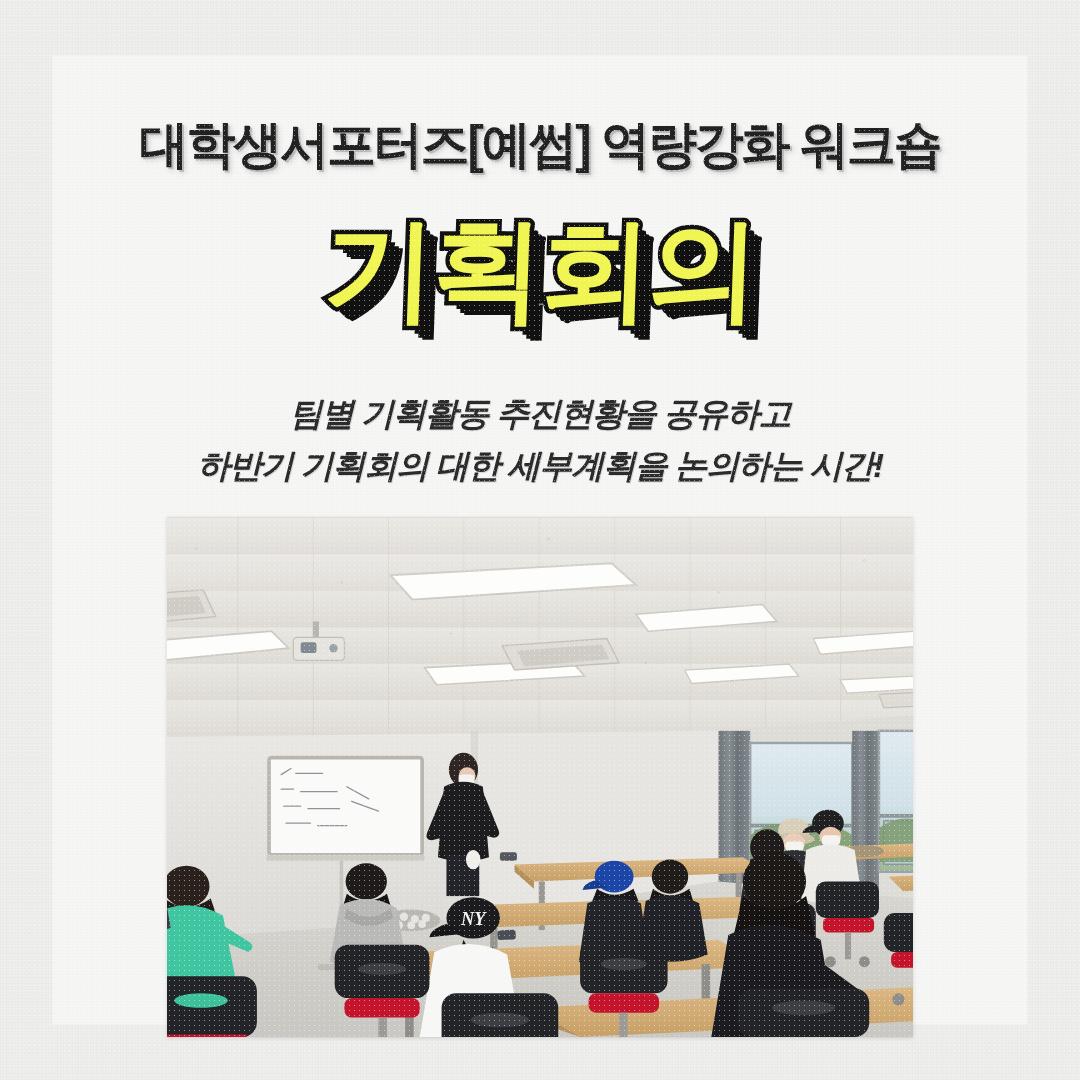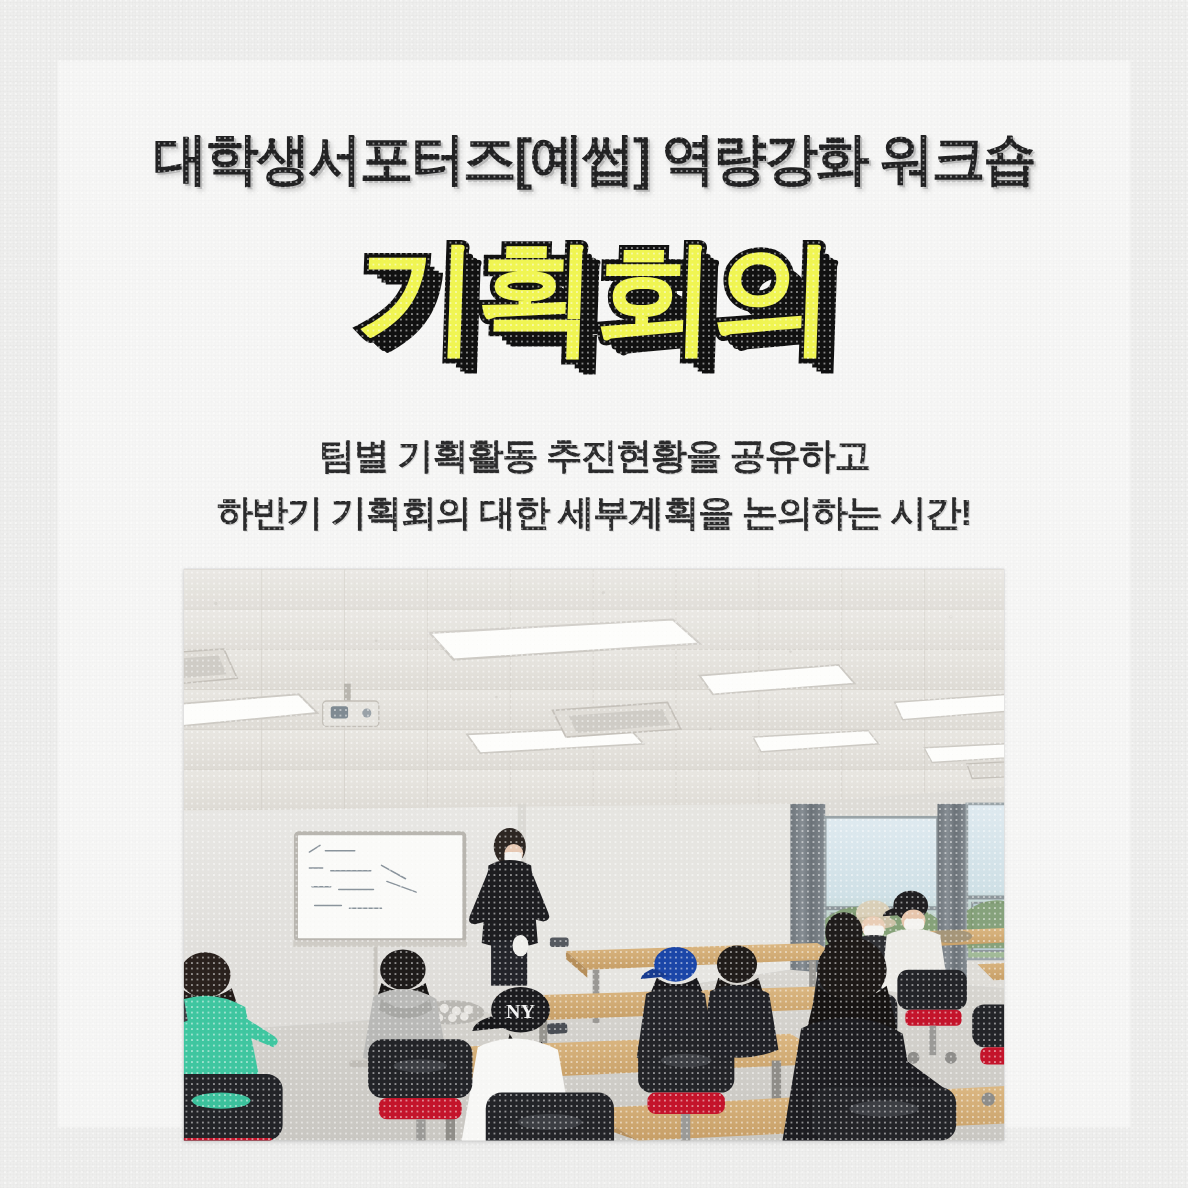--- a/index.html
+++ b/index.html
@@ -90,31 +90,33 @@
   .subtitle {
     position: absolute;
     left: 0; right: 0; top: 388px;
     text-align: center;
     font-size: 33px;
     line-height: 1.58;
     font-weight: 800;
     letter-spacing: -1.2px;
     color: #2b2b2c;
     text-shadow: 1px 1px 0 rgba(140,140,140,.30);
+    font-style: italic;
   }
   .subtitle .ln { display: block; white-space: nowrap; }
 
   
   .photo {
     position: absolute;
     left: 167px; top: 517px;
     width: 746px; height: 520px;
     overflow: hidden;
     background: #cfd2d4;
     box-shadow: 0 1px 4px rgba(0,0,0,.14);
+    font-style: italic;
   }
   .photo svg { display: block; width: 100%; height: 100%; }
 </style>
 </head>
 <body>
 
 <div class="card">
 
   <div class="inset-panel"></div>
 

